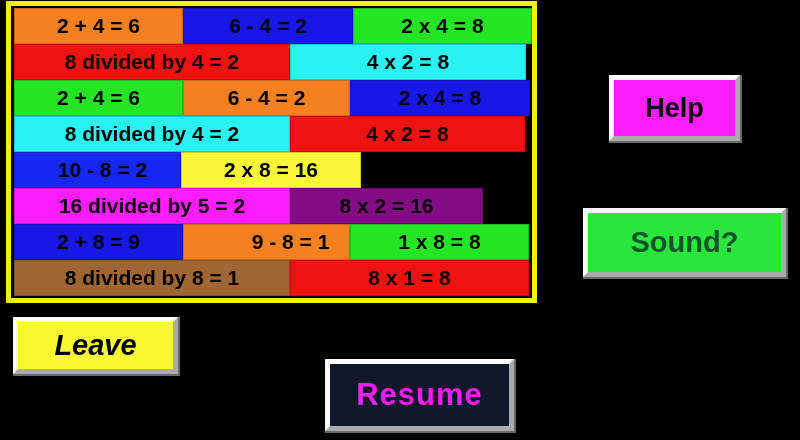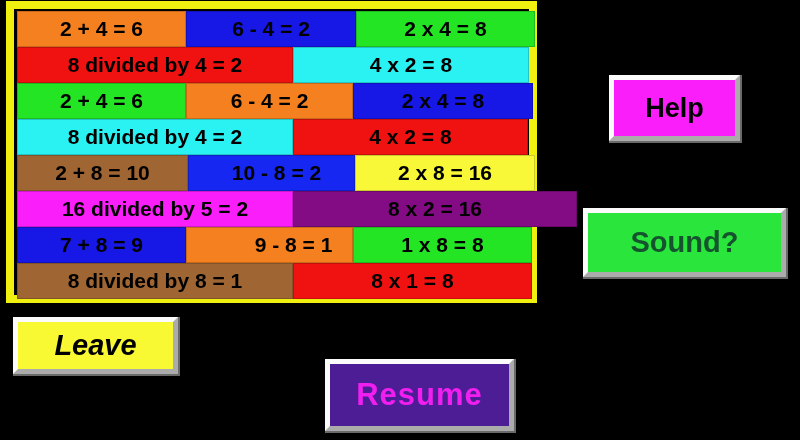--- a/index.html
+++ b/index.html
@@ -6,21 +6,21 @@
   body{
     width:800px;height:440px;overflow:hidden;
     background:#000;
     font-family:"Liberation Sans", sans-serif;
   }
   .stage{position:relative;width:800px;height:440px;background:#000;}
 
   
   .board{
     position:absolute;left:6px;top:1px;width:531px;height:302px;
-    box-sizing:border-box;border:8px solid #f0abfc;background:#000;
+    box-sizing:border-box;border:5px solid #f0abfc;background:#000;
   }
   .rows{position:absolute;left:3px;top:2px;}
   .row{display:flex;height:36px;}
   .cell{
     height:36px;line-height:36px;box-sizing:border-box;
     text-align:center;font-size:21px;font-weight:bold;color:#000;
     white-space:nowrap;overflow:hidden;
     box-shadow:inset 0 0 0 1px rgba(0,0,0,0.18);
   }
 
@@ -57,41 +57,40 @@
         <div class="row">
           <div class="cell" style="background: rgb(36, 229, 36); width: 169px;">2 + 4 = 6</div>
           <div class="cell" style="background: rgb(245, 128, 31); width: 167px;">6 - 4 = 2</div>
           <div class="cell" style="background: rgb(23, 23, 230); width: 180px;">2 x 4 = 8</div>
         </div>
         <div class="row">
           <div class="cell" style="background: rgb(43, 242, 242); width: 276px;">8 divided by 4 = 2</div>
           <div class="cell" style="background: rgb(240, 17, 17); width: 235px;">4 x 2 = 8</div>
         </div>
         <div class="row">
-          <div class="cell" style="background: rgb(159, 102, 51); width: 171px;">2 + 8 = 10</div>
           <div class="cell" style="background: rgb(21, 39, 240); width: 167px; padding-left: 10px;">10 - 8 = 2</div>
           <div class="cell" style="background: rgb(248, 248, 56); width: 180px;">2 x 8 = 16</div>
         </div>
         <div class="row">
           <div class="cell" style="background: rgb(250, 31, 250); width: 276px;">16 divided by 5 = 2</div>
-          <div class="cell" style="background: rgb(131, 11, 131); width: 284px;">8 x 2 = 16</div>
+          <div class="cell" style="background: rgb(131, 11, 131); width: 193px;">8 x 2 = 16</div>
         </div>
         <div class="row">
-          <div class="cell" style="background: rgb(23, 23, 230); width: 169px;">7 + 8 = 9</div>
+          <div class="cell" style="background: rgb(23, 23, 230); width: 169px;">2 + 8 = 9</div>
           <div class="cell" style="background: rgb(245, 128, 31); width: 167px; padding-left: 48px;">9 - 8 = 1</div>
           <div class="cell" style="background: rgb(36, 229, 36); width: 179px;">1 x 8 = 8</div>
         </div>
         <div class="row">
           <div class="cell" style="background: rgb(159, 102, 51); width: 276px;">8 divided by 8 = 1</div>
           <div class="cell" style="background: rgb(240, 17, 17); width: 239px;">8 x 1 = 8</div>
         </div>
       </div>
   </div>
 
   <button class="btn btn-help" style="background: rgb(250, 31, 250); color: rgb(0, 0, 0);">Help</button>
 
   <button class="btn btn-sound" style="background: rgb(42, 230, 60); color: #14532d;">Sound?</button>
 
   <button class="btn btn-leave" style="background: rgb(248, 248, 51); color: rgb(0, 0, 0);">Leave</button>
 
-  <button class="btn btn-resume" style="background: #4c1d95; color: rgb(240, 31, 240);">Resume</button>
+  <button class="btn btn-resume" style="background: #0f172a; color: rgb(240, 31, 240);">Resume</button>
 
 </div>
 
 </body></html>

